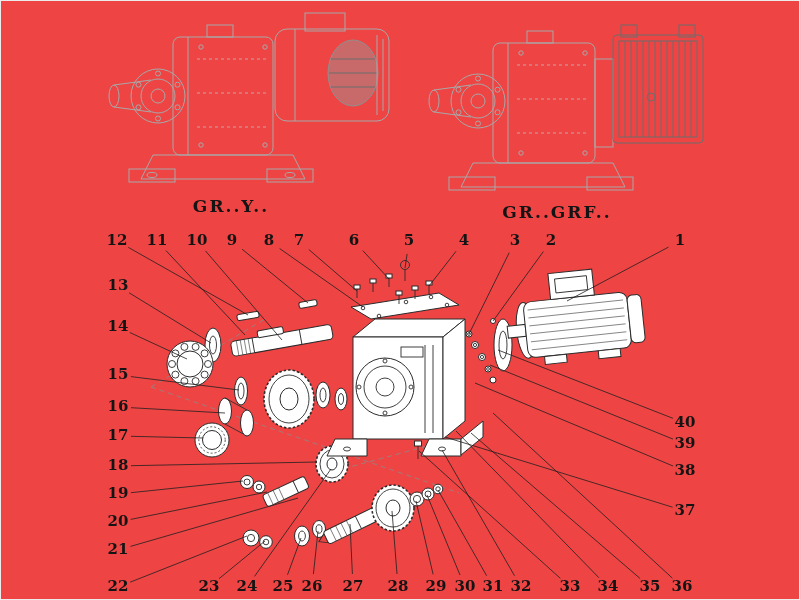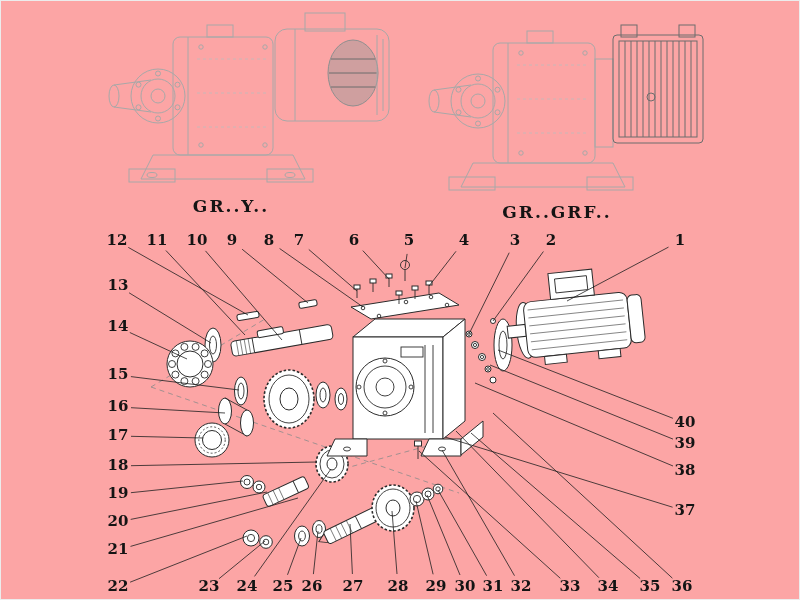--- a/index.html
+++ b/index.html
@@ -1,16 +1,16 @@
 <!DOCTYPE html>
 <html><head>
 <meta charset="utf-8">
 <style>
   html,body{margin:0;padding:0;background:#ffffff;}
-  .page{position:relative;width:800px;height:600px;background:#fca5a5;overflow:hidden;
+  .page{position:relative;width:800px;height:600px;background:#ef4444;overflow:hidden;
         font-family:"DejaVu Serif",serif;border:1px solid #ececec;box-sizing:border-box;}
   svg{position:absolute;top:0;left:0;}
   
   .art{stroke:#a8a8a8;fill:none;stroke-width:1;}
   .artdash{stroke:#bdbdbd;fill:none;stroke-width:.8;stroke-dasharray:3,3;}
   .artdark{stroke:#6d6d6d;fill:none;stroke-width:1;}
   .artshade{fill:#9a9a9a;fill-opacity:.45;stroke:#8f8f8f;stroke-width:1;}
   
   .part{stroke:#2b2b2b;fill:#ffffff;stroke-width:1;}
   .partline{stroke:#2b2b2b;fill:none;stroke-width:.9;}

